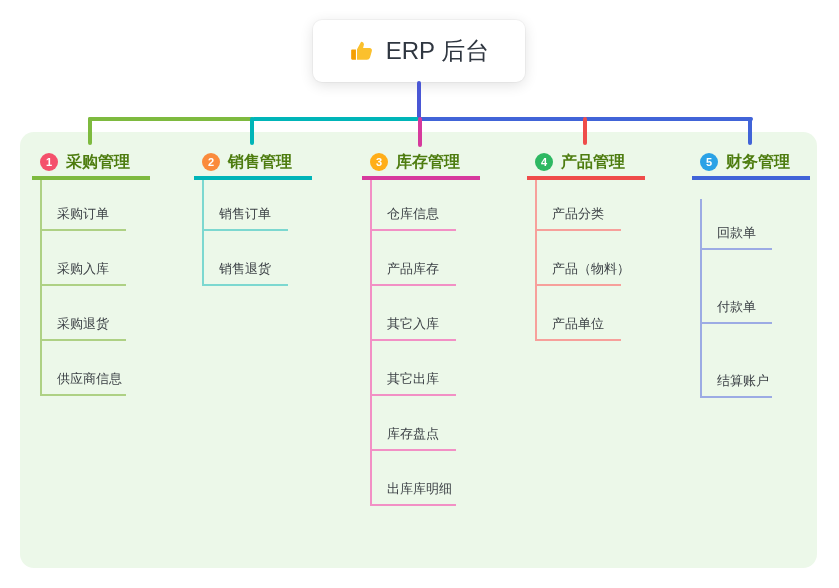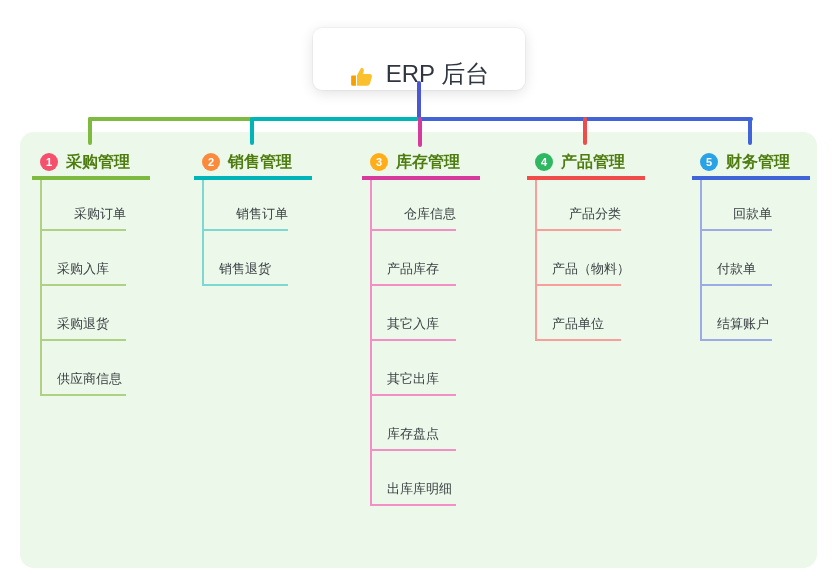--- a/index.html
+++ b/index.html
@@ -2,24 +2,24 @@
 <html><head>
 <meta charset="utf-8">
 <style>
   html,body{margin:0;padding:0;background:#ffffff;}
   .stage{
     position:relative;width:839px;height:588px;overflow:hidden;
     font-family:"Liberation Sans","DejaVu Sans",sans-serif;background:#ffffff;
   }
   
   .root-card{
-    position:absolute;left:313px;top:28px;width:212px;height:62px;
+    position:absolute;left:313px;top:20px;width:212px;height:62px;
     background:#ffffff;border-radius:9px;
     box-shadow:0 3px 14px rgba(0,0,0,.12),0 0 0 1px rgba(0,0,0,.03);
-    display:flex;align-items:flex-end;justify-content:center;gap:11px;
+    display:flex;align-items:center;justify-content:center;gap:11px;
     font-size:24px;font-weight:500;color:#2f3640;cursor:default;
   }
   .root-card svg{display:block;}
   
   .line{position:absolute;border-radius:2px;}
   
   .panel{
     position:absolute;left:20px;top:132px;width:797px;height:436px;
     border-radius:14px;
   }
@@ -35,22 +35,22 @@
     display:flex;align-items:center;justify-content:center;line-height:1;
   }
   .branch-label{font-size:16px;font-weight:600;color:#4d7c0f;}
   .children{position:relative;}
   .trunk{position:absolute;left:8px;top:0;width:2px;height:100%;background:var(--cl);}
   .child{
     position:relative;margin-left:8px;width:86px;height:55px;box-sizing:border-box;
     border-bottom:2px solid var(--cl);
     display:flex;align-items:flex-end;padding:0 0 8px 17px;
   }
-  .child:first-child{height:51px;justify-content:flex-end;}
-  .branch-finance .child{width:72px;}
+  .child:first-child{height:51px;}
+  .branch-finance .child{width:72px;margin-top:19px;}
   .child-label{font-size:13px;color:#3c4146;white-space:nowrap;line-height:1.1;}
 </style>
 </head>
 <body>
 
 <div class="stage">
 
   <div class="panel" style="background: rgb(236, 248, 233);"></div>
 
   <div class="root-card">

